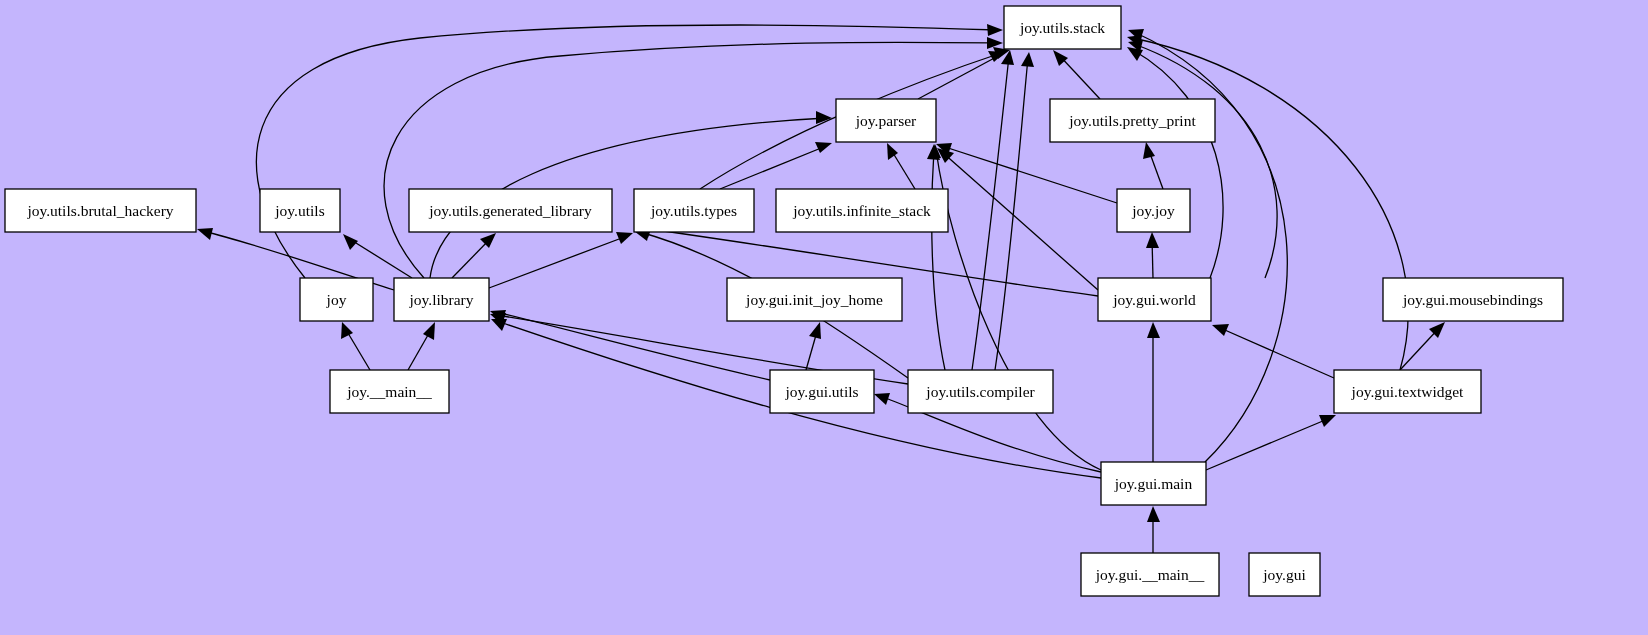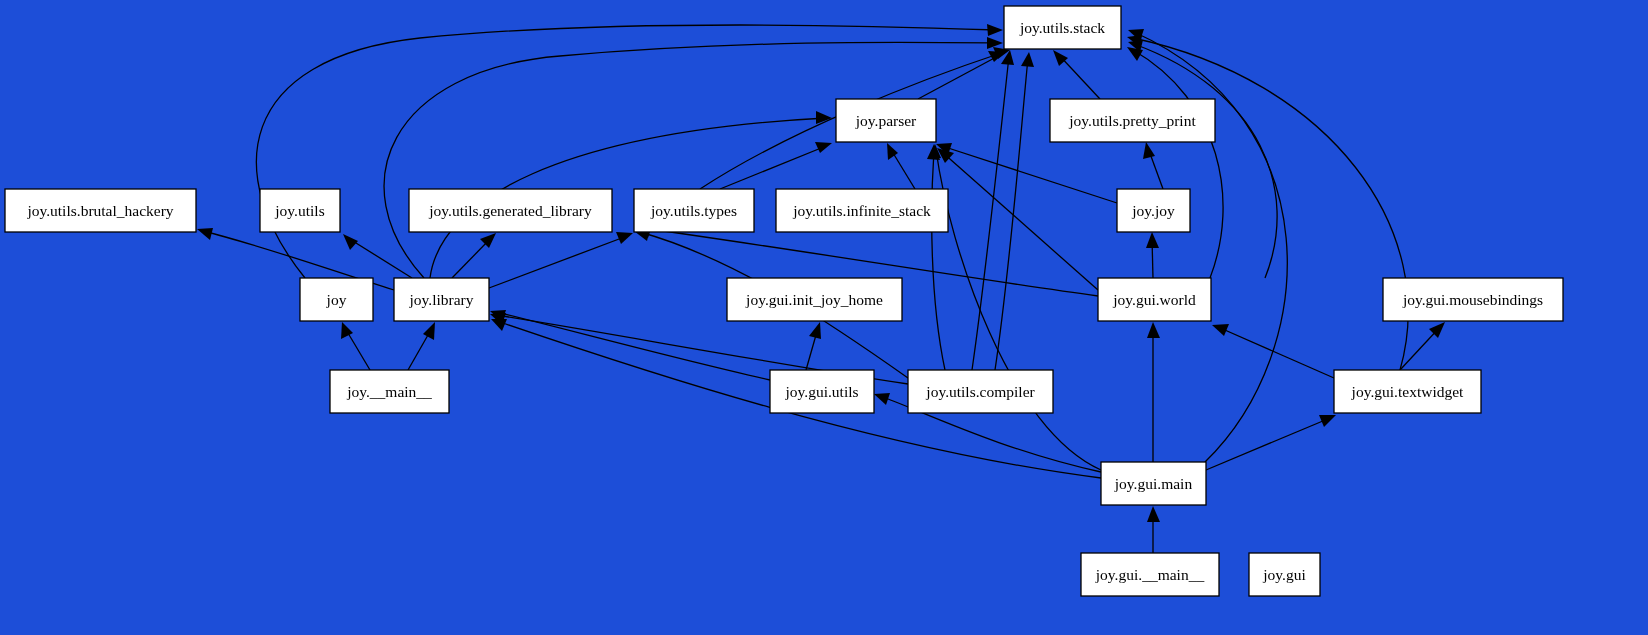--- a/index.html
+++ b/index.html
@@ -4,21 +4,21 @@
 <style>
   html, body {
     margin: 0;
     padding: 0;
     background: #ffffff;
   }
   #graph-root {
     position: relative;
     width: 1648px;
     height: 635px;
-    background: #1d4ed8;
+    background: #c4b5fd;
     font-family: "Liberation Serif", "DejaVu Serif", serif;
     overflow: hidden;
   }
   svg#graph-canvas {
     position: absolute;
     top: 0; left: 0;
     width: 1648px;
     height: 635px;
   }
   .edge {

